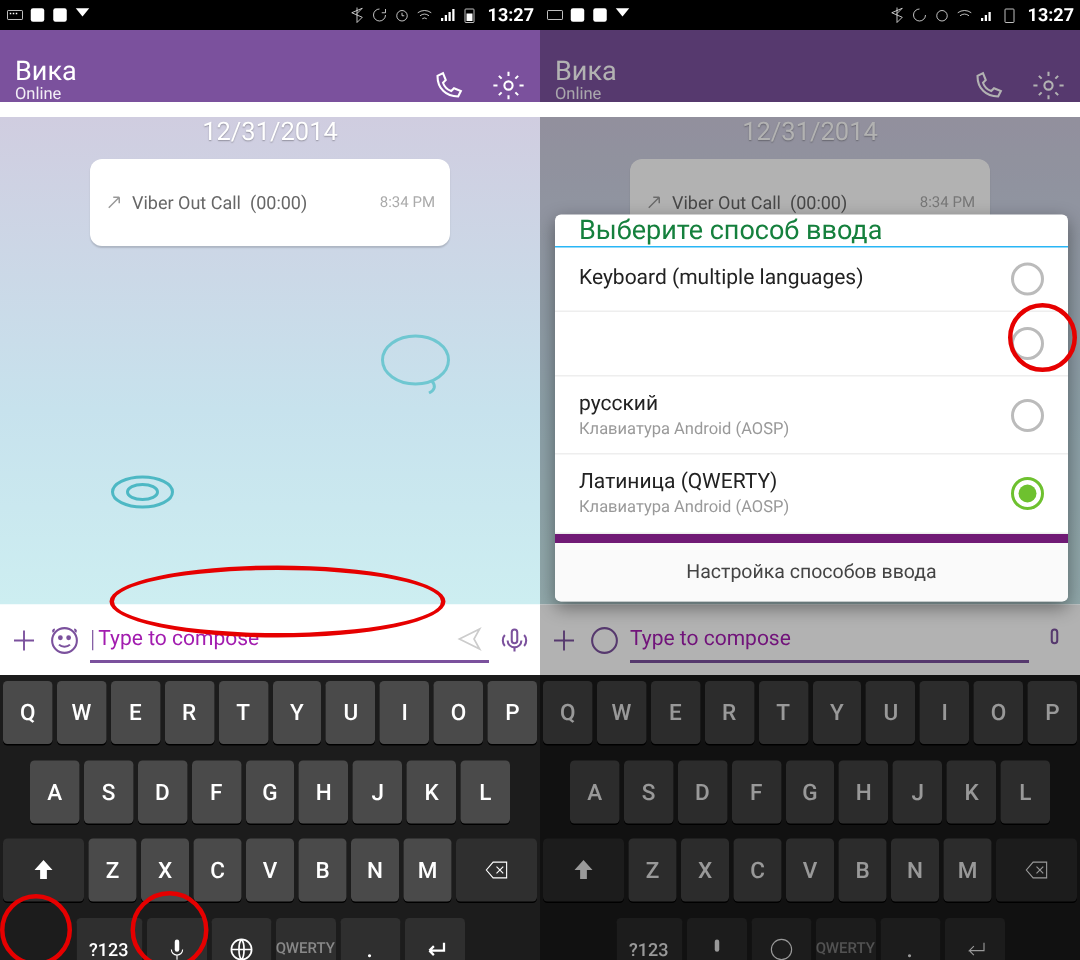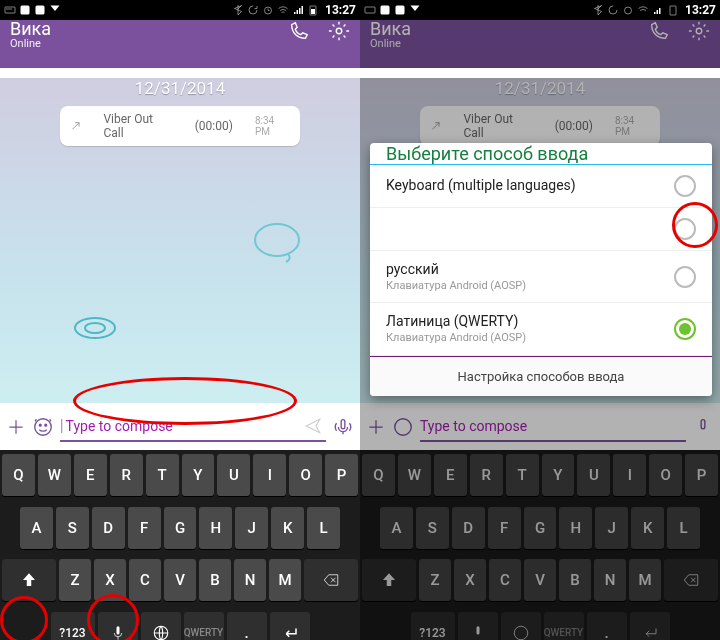--- a/index.html
+++ b/index.html
@@ -5,30 +5,30 @@
 html,body{margin:0;padding:0;font-family:Roboto,Arial,sans-serif;background:#fff}
 .viewport{width:720px;height:640px;display:flex;position:relative}
 .half{width:360px;height:640px;position:relative;overflow:hidden}
 
 .statusbar{height:20px;background:#000;color:#fff;display:flex;align-items:center;font-size:10px;padding:0 4px}
 .statusbar .left,.statusbar .right{display:flex;gap:3px;align-items:center}
 .statusbar .right{margin-left:auto}
 .statusbar svg{width:12px;height:12px;fill:#fff}
 .statusbar .time{font-weight:700;font-size:12px;margin-left:3px}
 
-.appheader{height:48px;background:#7b519d;color:#fff;display:flex;align-items:flex-start;padding:0 10px}
+.appheader{height:48px;background:#7b519d;color:#fff;display:flex;align-items:flex-end;padding:0 10px}
 .appheader .titleblock{display:flex;flex-direction:column;line-height:1}
 .appheader .title{font-size:18px;font-weight:400}
 .appheader .subtitle{font-size:11px;opacity:.9}
 .appheader .actions{margin-left:auto;display:flex;gap:18px;align-items:center}
 .appheader .actions svg{width:22px;height:22px;stroke:#fff;fill:none;stroke-width:1.5}
 
 .chat{position:relative;height:325px;background:linear-gradient(to bottom,#d0cde0 0%,#c7e2ed 60%,#cdeef1 100%)}
 .chat .datepill{margin:10px auto 8px;text-align:center;color:#fff;font-size:17px;font-weight:400;text-shadow:0 1px 1px rgba(0,0,0,.3)}
-.chat .bubble{margin:4px auto;width:220px;background:#fff;border-radius:8px;padding:6px 10px;font-size:12px;color:#666;box-shadow:0 1px 1px rgba(0,0,0,.15);display:flex;align-items:center;gap:22px}
+.chat .bubble{margin:4px auto;width:220px;background:#fff;border-radius:8px;padding:22px 10px;font-size:12px;color:#666;box-shadow:0 1px 1px rgba(0,0,0,.15);display:flex;align-items:center;gap:6px}
 .chat .bubble .ts{margin-left:auto;font-size:10px;color:#aaa}
 .chat .bubble svg{width:12px;height:12px;stroke:#999;fill:none;stroke-width:2}
 .chat .doodle{position:absolute}
 
 .inputbar{height:47px;background:#fff;display:flex;align-items:center;padding:0 6px;gap:6px;position:relative}
 .inputbar svg{stroke:#7b519d;fill:none;stroke-width:1.5}
 .inputbar .field{flex:1;border-bottom:2px solid #7b519d;position:relative;height:28px;display:flex;align-items:center}
 .inputbar .placeholder{color:#a21caf;font-size:14px}
 .inputbar .sendicon{position:absolute;right:4px}
 
@@ -47,21 +47,21 @@
 
 .dialog{position:absolute;top:143px;left:10px;right:8px;background:#fff;border-radius:4px;z-index:10;box-shadow:0 4px 12px rgba(0,0,0,.4);overflow:hidden}
 .dialog .dtitle{color:#15803d;font-size:18px;padding:0 16px;border-bottom:1.5px solid #29b6f6}
 .dialog .opt{padding:10px 16px;border-bottom:1px solid #eee;display:flex;align-items:center}
 .dialog .opt .labels{display:flex;flex-direction:column;line-height:1.25}
 .dialog .opt .mainl{font-size:14px;color:#222}
 .dialog .opt .subl{font-size:11px;color:#999}
 .dialog .opt .radio{margin-left:auto;width:18px;height:18px;border:2px solid #bbb;border-radius:50%}
 .dialog .opt .radio.sel{border-color:#6ec12f;position:relative}
 .dialog .opt .radio.sel::after{content:"";position:absolute;inset:3px;background:#6ec12f;border-radius:50%}
-.dialog .dbtn{text-align:center;padding:12px;font-size:13px;color:#444;border-top:1px solid #701a75;background:#fafafa}
+.dialog .dbtn{text-align:center;padding:12px;font-size:13px;color:#444;border-top:6px solid #701a75;background:#fafafa}
 
 .half.right .keyboard{filter:brightness(.6)}
 .half.right .chat,.half.right .appheader,.half.right .inputbar,.half.right .statusbar{filter:brightness(.7)}
 .half.right .statusbar{filter:none}
 </style>
 </head>
 <body>
 
 <div class="viewport">
 

